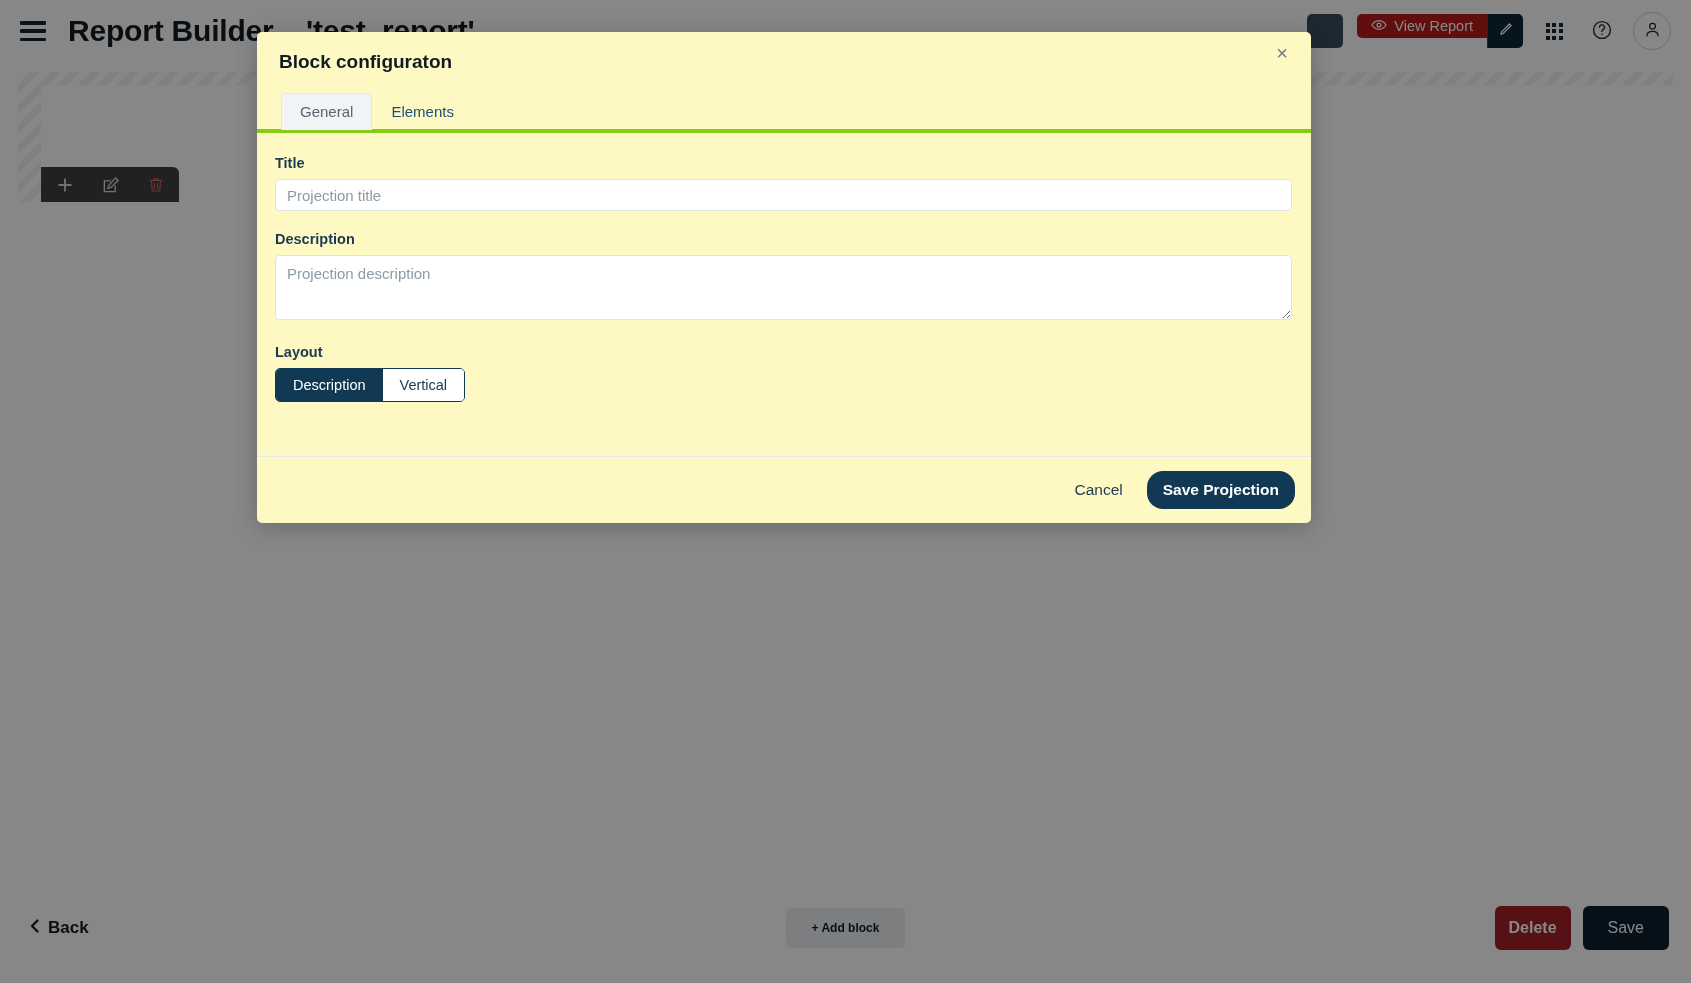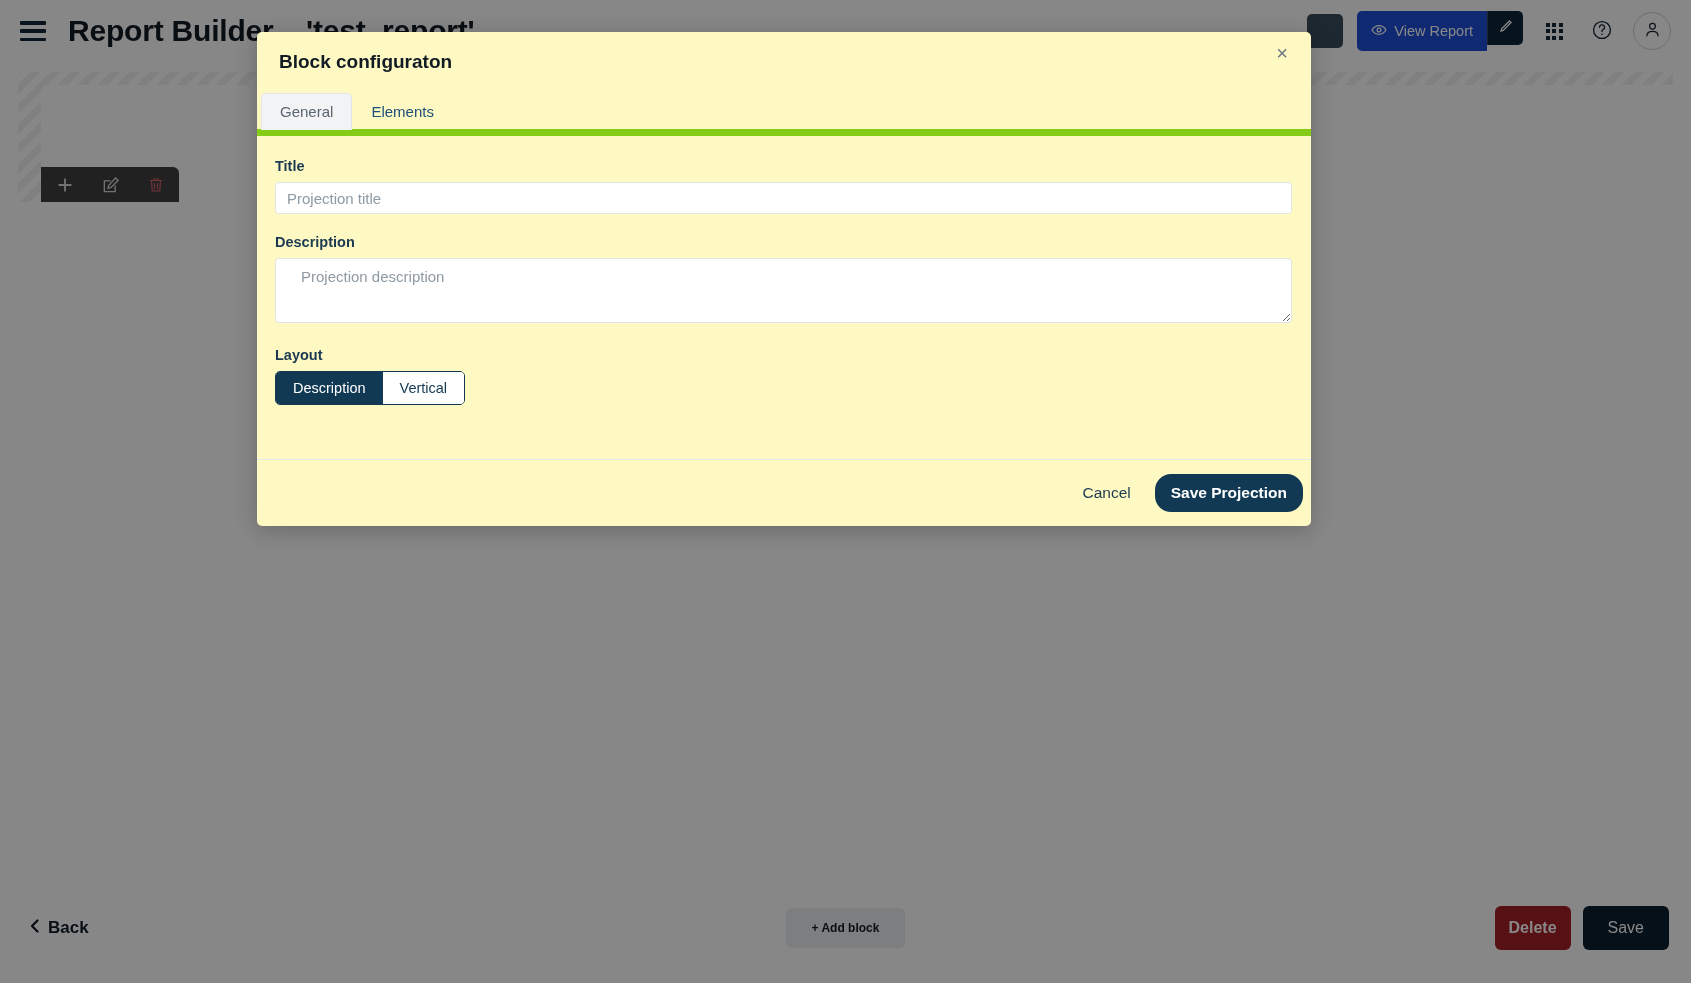--- a/index.html
+++ b/index.html
@@ -59,24 +59,24 @@
     border: none;
     height: 34px;
     padding: 0 18px;
     border-radius: 5px;
     font-size: 14.5px;
     font-family: "Liberation Sans", sans-serif;
     cursor: pointer;
   }
   .split-group { display: flex; }
   .btn-view {
-    background: #1d4ed8;
+    background: #b91c1c;
     color: #ffffff;
     border: none;
-    height: 40px;
+    height: 24px;
     padding: 0 14px;
     border-radius: 5px 0 0 5px;
     font-size: 14.5px;
     display: flex; align-items: center; gap: 7px;
     font-family: "Liberation Sans", sans-serif;
     cursor: pointer;
   }
   .btn-edit-pencil {
     background: #0d2639;
     color: #ffffff;
@@ -258,22 +258,22 @@
     border: none;
     font-size: 20px;
     line-height: 1;
     color: #6b7780;
     cursor: pointer;
     font-family: "Liberation Sans", sans-serif;
   }
   .tabs {
     display: flex;
     align-items: flex-end;
-    border-bottom: 7px solid #84cc16;
-    padding-left: 4px;
+    border-bottom: 4px solid #84cc16;
+    padding-left: 24px;
   }
   .tab {
     padding: 9px 18px;
     font-size: 15px;
     color: #1f4e79;
     cursor: pointer;
     border: 1px solid transparent;
     border-radius: 5px 5px 0 0;
     margin-bottom: -1px;
     background: none;
@@ -307,21 +307,21 @@
     font-family: "Liberation Sans", sans-serif;
     outline: none;
     background: #ffffff;
   }
   .text-input::placeholder { color: #8e9aa3; }
   .textarea-input {
     width: 1017px;
     height: 65px;
     border: 1px solid #dfe3e6;
     border-radius: 4px;
-    padding: 9px 25px;
+    padding: 9px 11px;
     font-size: 15px;
     color: #2d3a44;
     font-family: "Liberation Sans", sans-serif;
     outline: none;
     resize: vertical;
     background: #ffffff;
   }
   .textarea-input::placeholder { color: #8e9aa3; }
 
   .btn-toggle-group {
@@ -339,21 +339,21 @@
     cursor: pointer;
     font-family: "Liberation Sans", sans-serif;
   }
   .btn-toggle.selected {
     background: #123953;
     color: #ffffff;
   }
 
   .modal-footer {
     border-top: 1px solid #e6e9eb;
-    padding: 14px 8px;
+    padding: 14px 16px;
     display: flex;
     justify-content: flex-end;
     align-items: center;
     gap: 10px;
   }
   .btn-cancel {
     background: none;
     border: none;
     color: #1b3a52;
     font-size: 15.5px;

